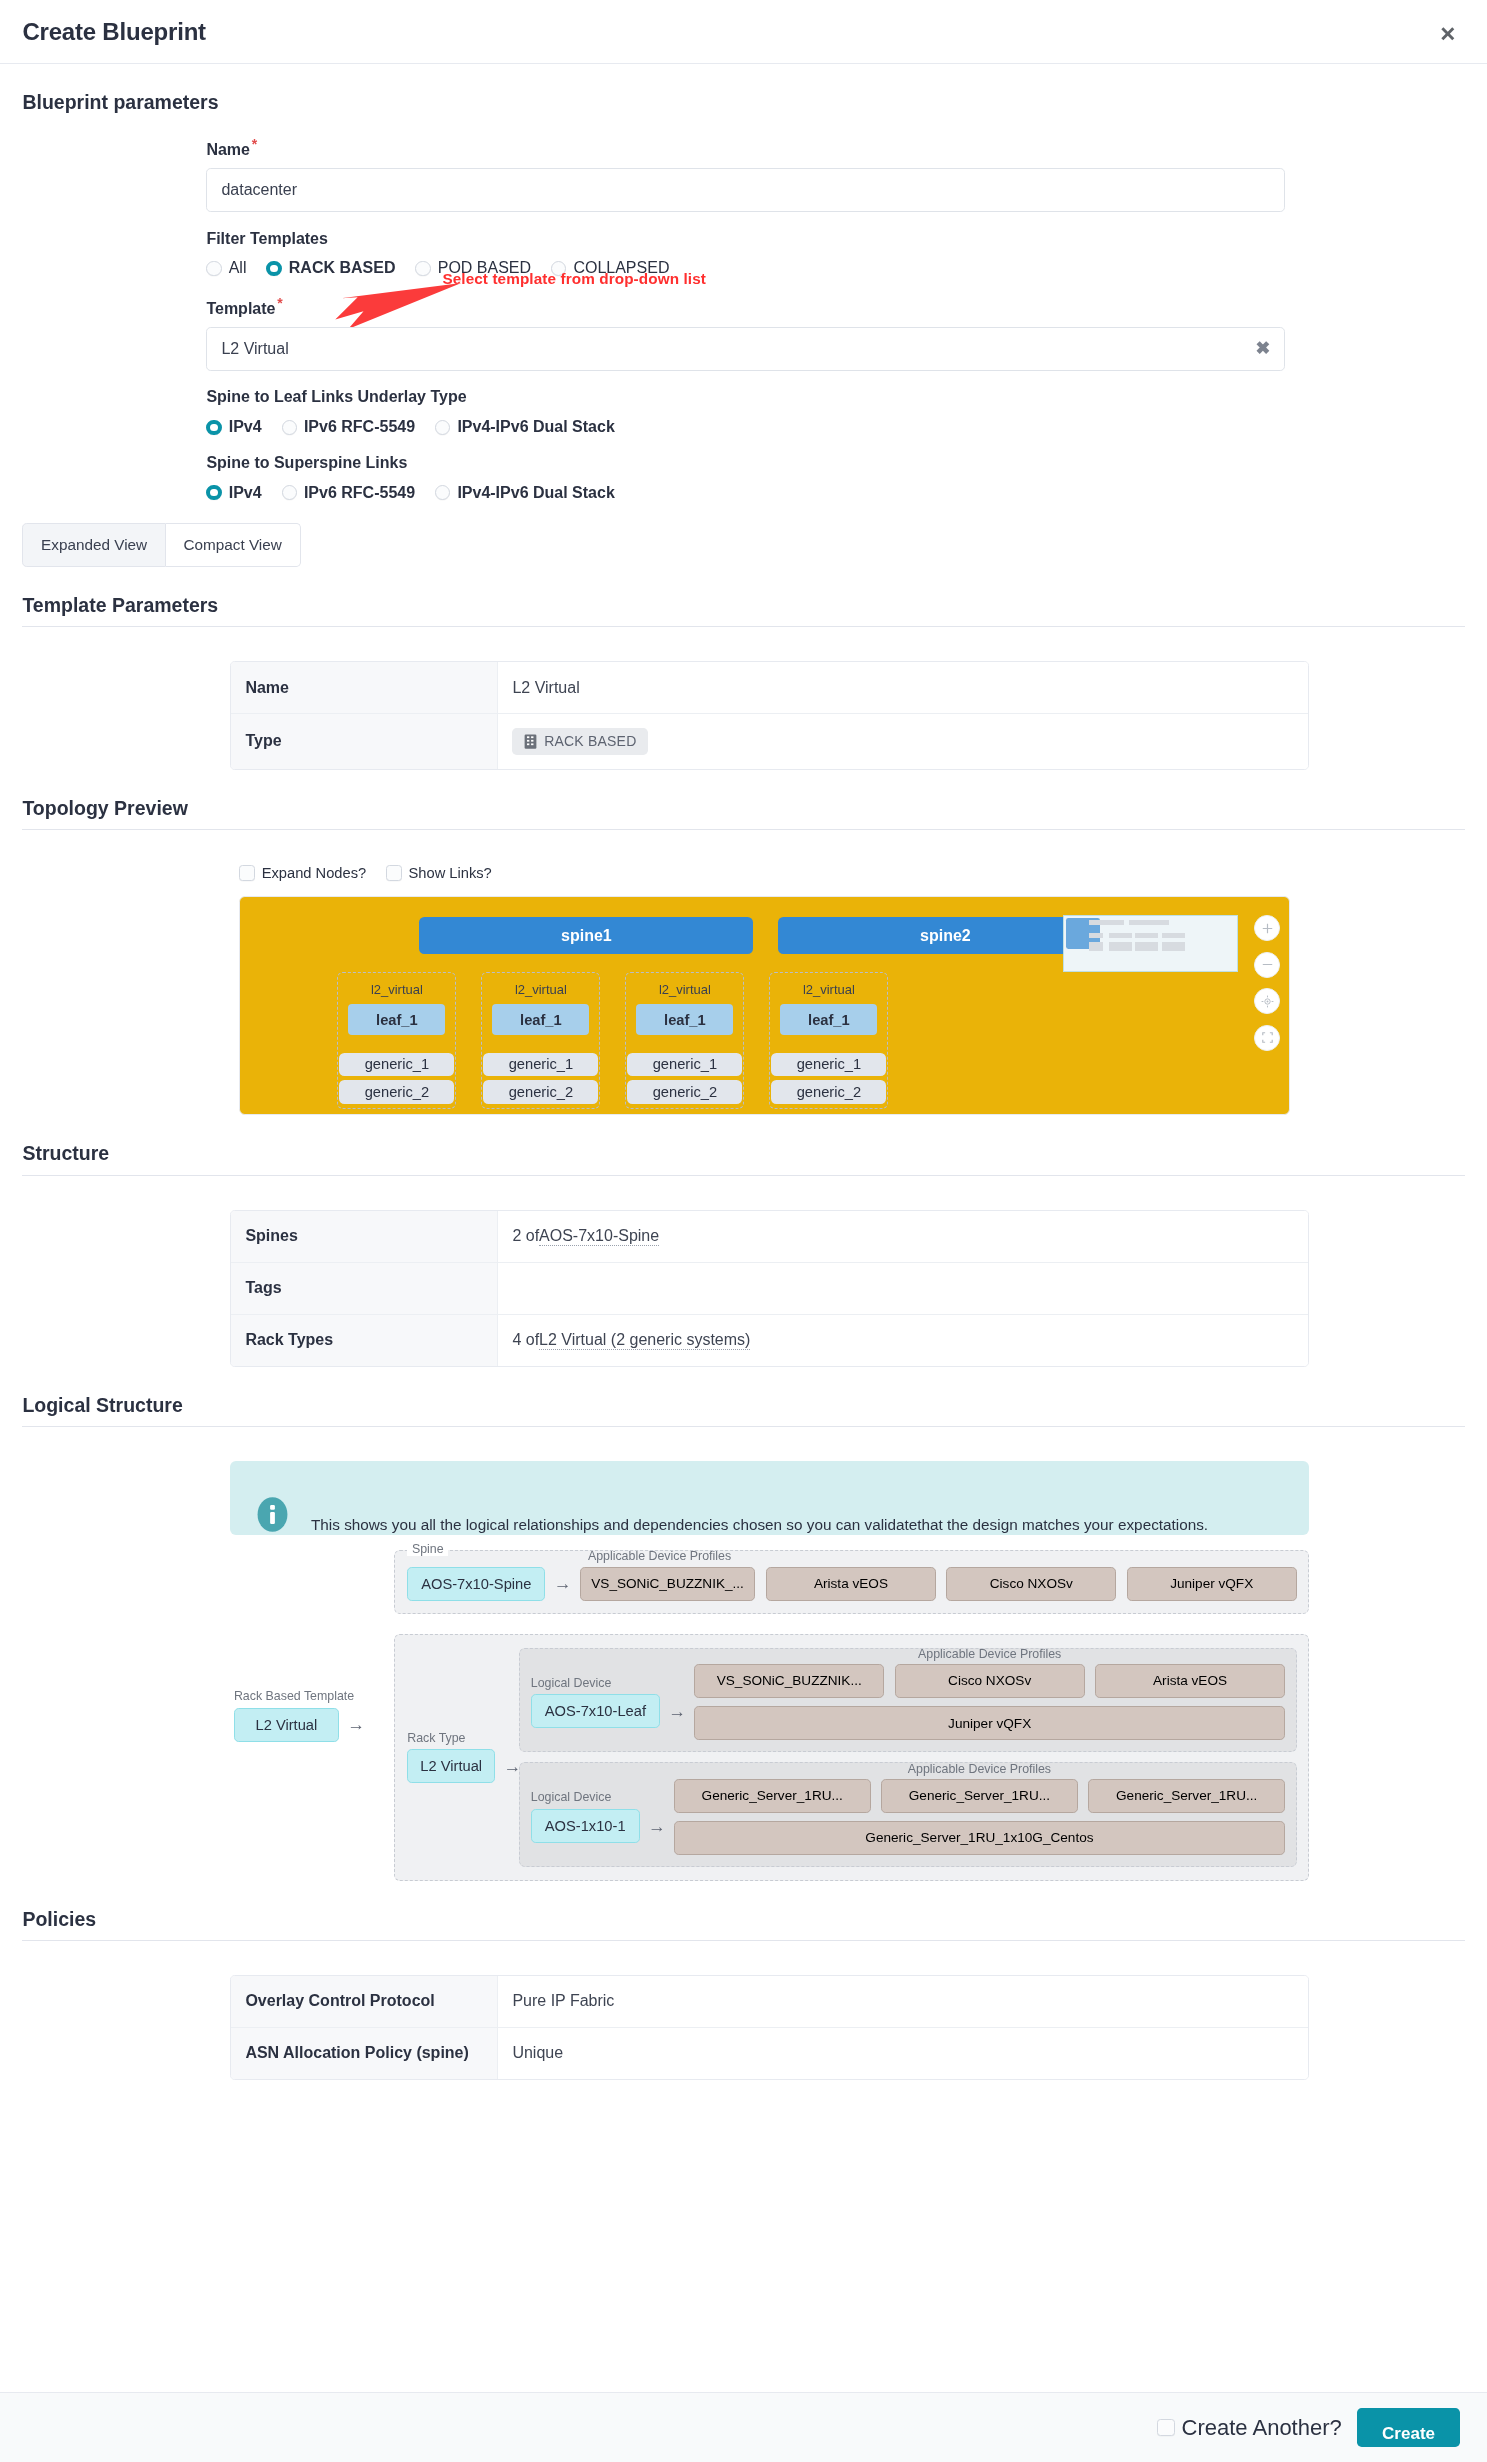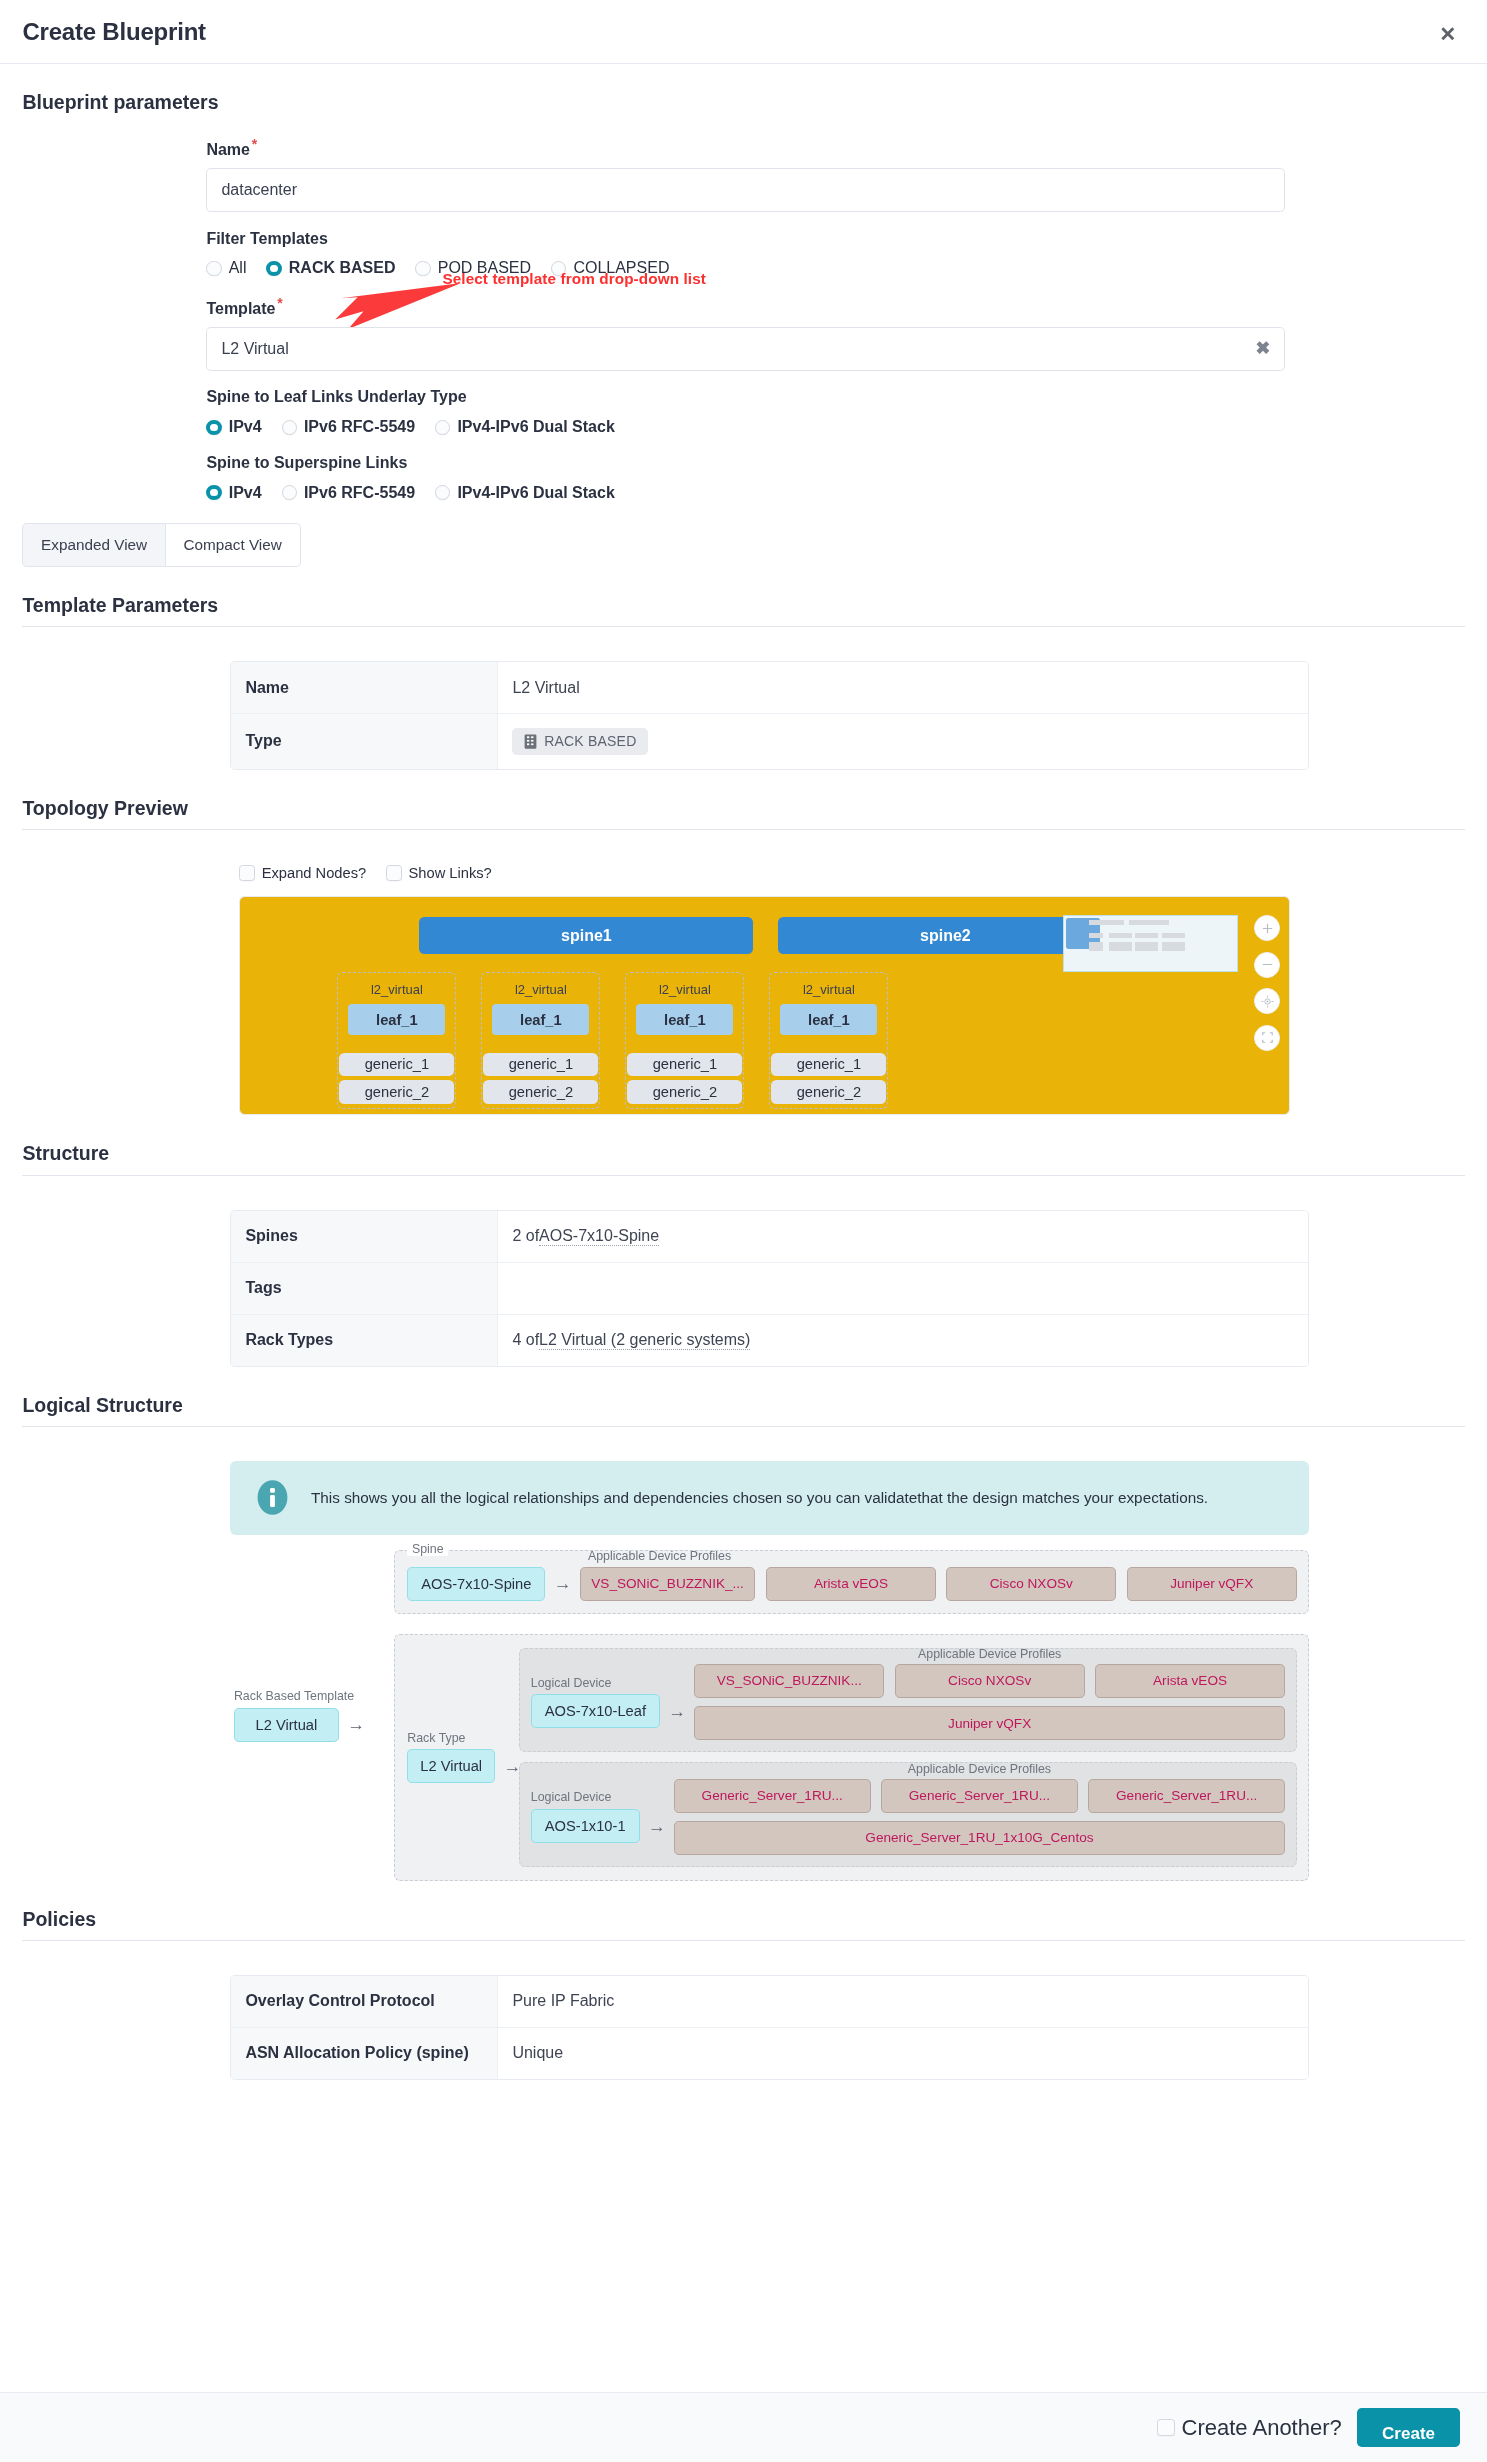--- a/index.html
+++ b/index.html
@@ -194,21 +194,21 @@
     border:1.2px solid #edf0f3; background:#fff;
     display:flex; align-items:center; justify-content:center;
     color:#aab0ba; cursor:pointer;
   }
 
   
   .info-banner {
     margin-left: 208px; margin-top: 34px;
     width: 1079px; min-height: 74px;
     background:#d4eef0; border-radius:5.9px;
-    display:flex; align-items:center; padding: 0 23.6px;
+    display:flex; align-items:flex-end; padding: 0 23.6px;
     gap: 20px;
   }
   .info-icon { flex:none; }
   .info-text { font-size:15.3px; color:#2b3141; line-height:1.4; }
 
   
   .logical {
     margin-left: 208px; margin-top: 15.3px;
     width: 1079px; position:relative;
     display:flex; align-items:center;
@@ -228,21 +228,21 @@
   .chip-cyan {
     background:#c3eef3; border:1.2px solid #8fdfe8; border-radius:4.7px;
     padding: 0 13px; height: 34px; min-width: 105px;
     display:flex; align-items:center; justify-content:center;
     font-size:14.7px; color:#2b3141; white-space:nowrap;
   }
   .chip-tan {
     background:#d3c6bf; border:1.2px solid #b5a79f; border-radius:4.7px;
     height: 34px; padding: 0 10.6px;
     display:flex; align-items:center; justify-content:center;
-    font-size:13.6px; color:#be185d; white-space:nowrap;
+    font-size:13.6px; color:#000000; white-space:nowrap;
   }
   .arrow { font-size:17.7px; color:#5c6270; margin: 0 8.3px; flex:none; }
   .lbl-above { font-size:12.4px; color:#6f757f; margin-bottom:4.7px; }
   .row-flex { display:flex; align-items:center; }
 
   
   .modal-footer {
     position:absolute; left:0; right:0; bottom:0;
     height: 70px;
     background:#f8fafb; border-top:1.2px solid #e7eaf0;

